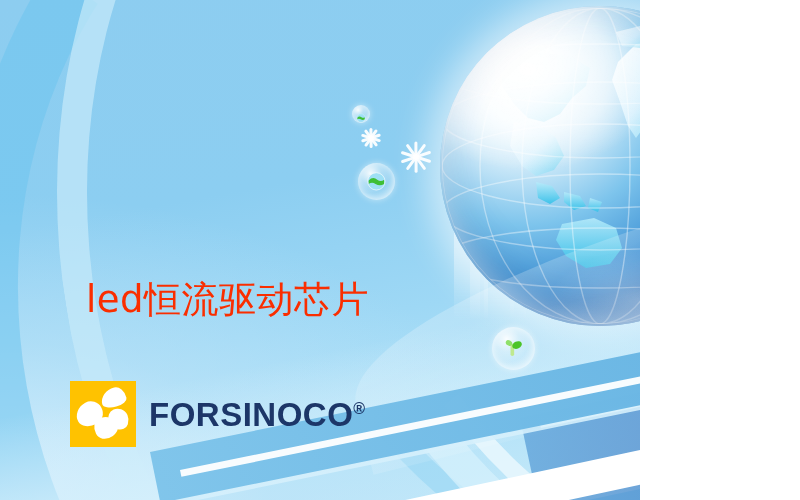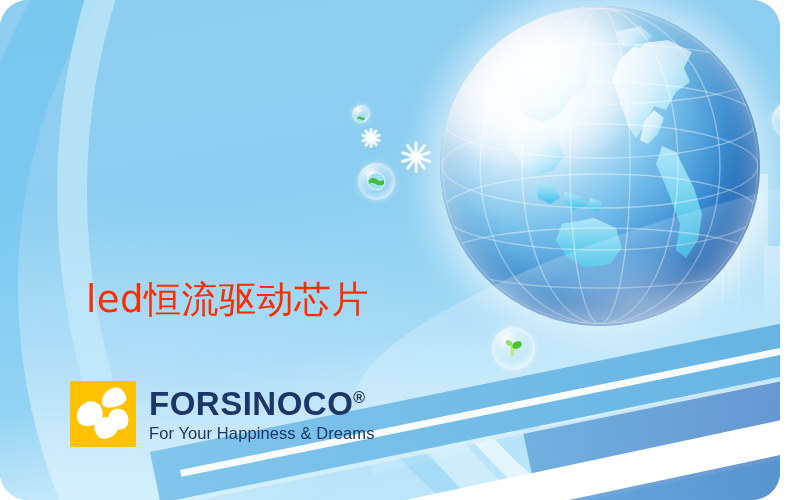--- a/index.html
+++ b/index.html
@@ -1,24 +1,23 @@
 <!DOCTYPE html>
 <html><head>
 <meta charset="utf-8">
 <title>LED Banner</title>
 <style>
   html,body{margin:0;padding:0;background:#ffffff;}
   body{font-family:"Liberation Sans","DejaVu Sans",sans-serif;}
 
   #banner{
     position:relative;
-    width:780px;height:500px;
+    width:640px;height:500px;
     overflow:hidden;
     background:#8ecff2;
-    border-radius:28px;
   }
 
   
   .layer{position:absolute;inset:0;}
 
   #sky{
     background:
       linear-gradient(170deg,#8dcdf0 0%,#8ccef1 38%,#9ed8f5 62%,#b2e2f8 80%,#c6e9f9 100%);
   }
   #sky-left-wash{
@@ -175,21 +174,21 @@
     display:flex;align-items:center;gap:13px;
   }
   #logo-mark{
     position:relative;width:66px;height:66px;
     background:#ffc200;
     flex:0 0 auto;
   }
   #logo-mark .petal{
     position:absolute;background:#ffffff;
   }
-  #logo-text{display:flex;flex-direction:column;line-height:1;}
+  #logo-text{display:flex;flex-direction:row;line-height:1;}
   #logo-word{
     font-family:"Liberation Sans","DejaVu Sans",sans-serif;
     font-weight:bold;font-size:33px;color:#1c3668;
     letter-spacing:.5px;position:relative;
   }
   #logo-word .reg{font-size:16px;vertical-align:super;font-weight:bold;}
   #logo-tag{
     font-family:"Liberation Sans","DejaVu Sans",sans-serif;
     font-size:16.5px;color:#1c3668;margin-top:5px;letter-spacing:.1px;
   }
@@ -350,17 +349,16 @@
 
   <div id="logo">
     <div id="logo-mark">
       <div class="petal" style="left:31px;top:7px;width:25px;height:19px;border-radius:62% 38% 48% 52% / 70% 68% 32% 30%;transform:rotate(-14deg);"></div>
       <div class="petal" style="left:38px;top:28px;width:21px;height:20px;border-radius:48% 52% 42% 58% / 42% 60% 40% 58%;transform:rotate(18deg);"></div>
       <div class="petal" style="left:24px;top:36px;width:24px;height:22px;border-radius:52% 48% 58% 42% / 40% 38% 62% 60%;transform:rotate(8deg);"></div>
       <div class="petal" style="left:6px;top:21px;width:27px;height:24px;border-radius:56% 44% 44% 56% / 56% 50% 50% 44%;transform:rotate(-28deg);"></div>
     </div>
     <div id="logo-text">
       <div id="logo-word"><span>FORSINOCO</span><span class="reg">®</span></div>
-      <div id="logo-tag">For Your Happiness &amp; Dreams</div>
     </div>
   </div>
 
 </div>
 
 </body></html>

